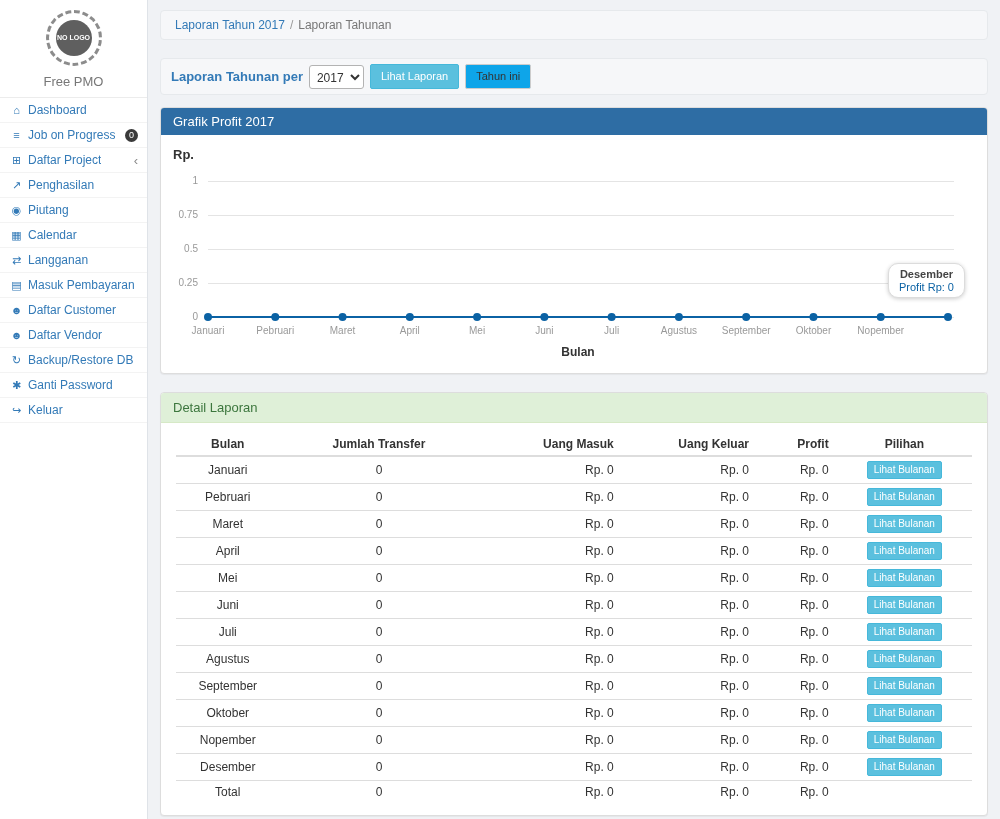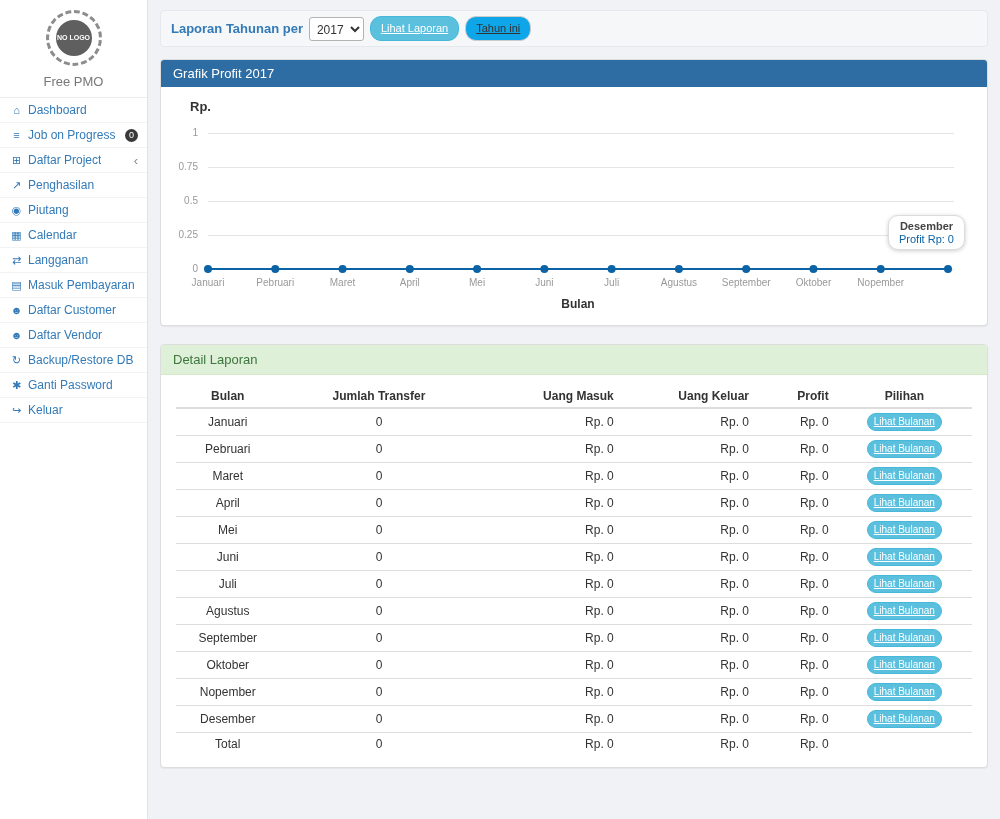--- a/index.html
+++ b/index.html
@@ -34,36 +34,36 @@
                 padding: 7px 14px; font-size: 12px; margin-bottom: 18px; }
   .bc-link { color: #337ab7; text-decoration: none; }
   .bc-sep { color: #9a9a9a; margin: 0 5px; }
   .bc-cur { color: #777; }
 
   .filter-bar { background: #f6f7f9; border: 1px solid #e6e9ec; border-radius: 4px;
                 padding: 5px 10px; display: flex; align-items: center; margin-bottom: 12px; }
   .filter-label { color: #337ab7; font-weight: bold; font-size: 13px; margin-right: 6px; }
   .year-select { font-size: 12px; padding: 4px 3px; border: 1px solid #b3b3b3; border-radius: 3px;
                  background: #fff; color: #333; margin-right: 6px; height: 24px; font-family: inherit; }
-  .btn { font-size: 11px; padding: 4px 10px; border-radius: 11px; border: 1px solid transparent;
-         cursor: pointer; font-family: inherit; line-height: 1.4; text-decoration: underline; }
+  .btn { font-size: 11px; padding: 4px 10px; border-radius: 2px; border: 1px solid transparent;
+         cursor: pointer; font-family: inherit; line-height: 1.4; }
   .btn-info { background: #5bc0de; border-color: #46b8da; color: #fff; margin-right: 6px; }
   .btn-default { background: #0ea5e9; border-color: #ccc; color: #333; }
   .btn-xs { font-size: 10px; padding: 1px 6px; margin-right: 0; }
 
   .panel { background: #fff; border: 1px solid #ddd; border-radius: 4px;
            box-shadow: 0 1px 1px rgba(0,0,0,0.05); margin-bottom: 18px; }
   .ph-primary { background: #2e6da4; color: #fff; font-size: 13px; padding: 6px 12px;
                 border-radius: 3px 3px 0 0; }
   .ph-success { background: #dff0d8; color: #3c763d; font-size: 13px; padding: 7px 12px;
                 border-bottom: 1px solid #d6e9c6; border-radius: 3px 3px 0 0; }
 
   
   .chart-body { position: relative; height: 238px; }
-  .chart-ylabel { position: absolute; left: 29px; top: 12px; font-weight: bold;
+  .chart-ylabel { position: absolute; left: 12px; top: 12px; font-weight: bold;
                   font-size: 13px; color: #333; }
   .plot { position: absolute; left: 47px; top: 46px; width: 740px; height: 136px; }
   .gridline { position: absolute; left: 0; width: calc(100% + 6px); height: 1px; background: #e4e4e4; }
   .ytick { position: absolute; right: calc(100% + 10px); transform: translateY(-55%);
            font-size: 10px; color: #999; white-space: nowrap; }
   .series-svg { position: absolute; left: 0; top: 0; overflow: visible; }
   .xtick { position: absolute; top: calc(100% + 8px); transform: translateX(-50%);
            font-size: 10px; color: #999; white-space: nowrap; }
   .chart-xlabel { position: absolute; top: 210px; left: 47px; width: 740px; text-align: center;
                   font-weight: bold; font-size: 12px; color: #333; }
@@ -147,20 +147,23 @@
         </a>
         <a class="menu-item" href="#">
           <span class="mi-icon">↪</span>
           <span class="mi-label">Keluar</span>
         </a>
       </nav>
   </aside>
 
   <main class="main">
 
+    <div class="breadcrumb">
+      <a href="#" class="bc-link">Laporan Tahun 2017</a><span class="bc-sep">/</span><span class="bc-cur">Laporan Tahunan</span>
+    </div>
 
     <div class="filter-bar">
       <span class="filter-label">Laporan Tahunan per</span>
       <select class="year-select">
         <option>2017</option>
       </select>
       <button class="btn btn-info">Lihat Laporan</button>
       <button class="btn btn-default">Tahun ini</button>
     </div>
 

